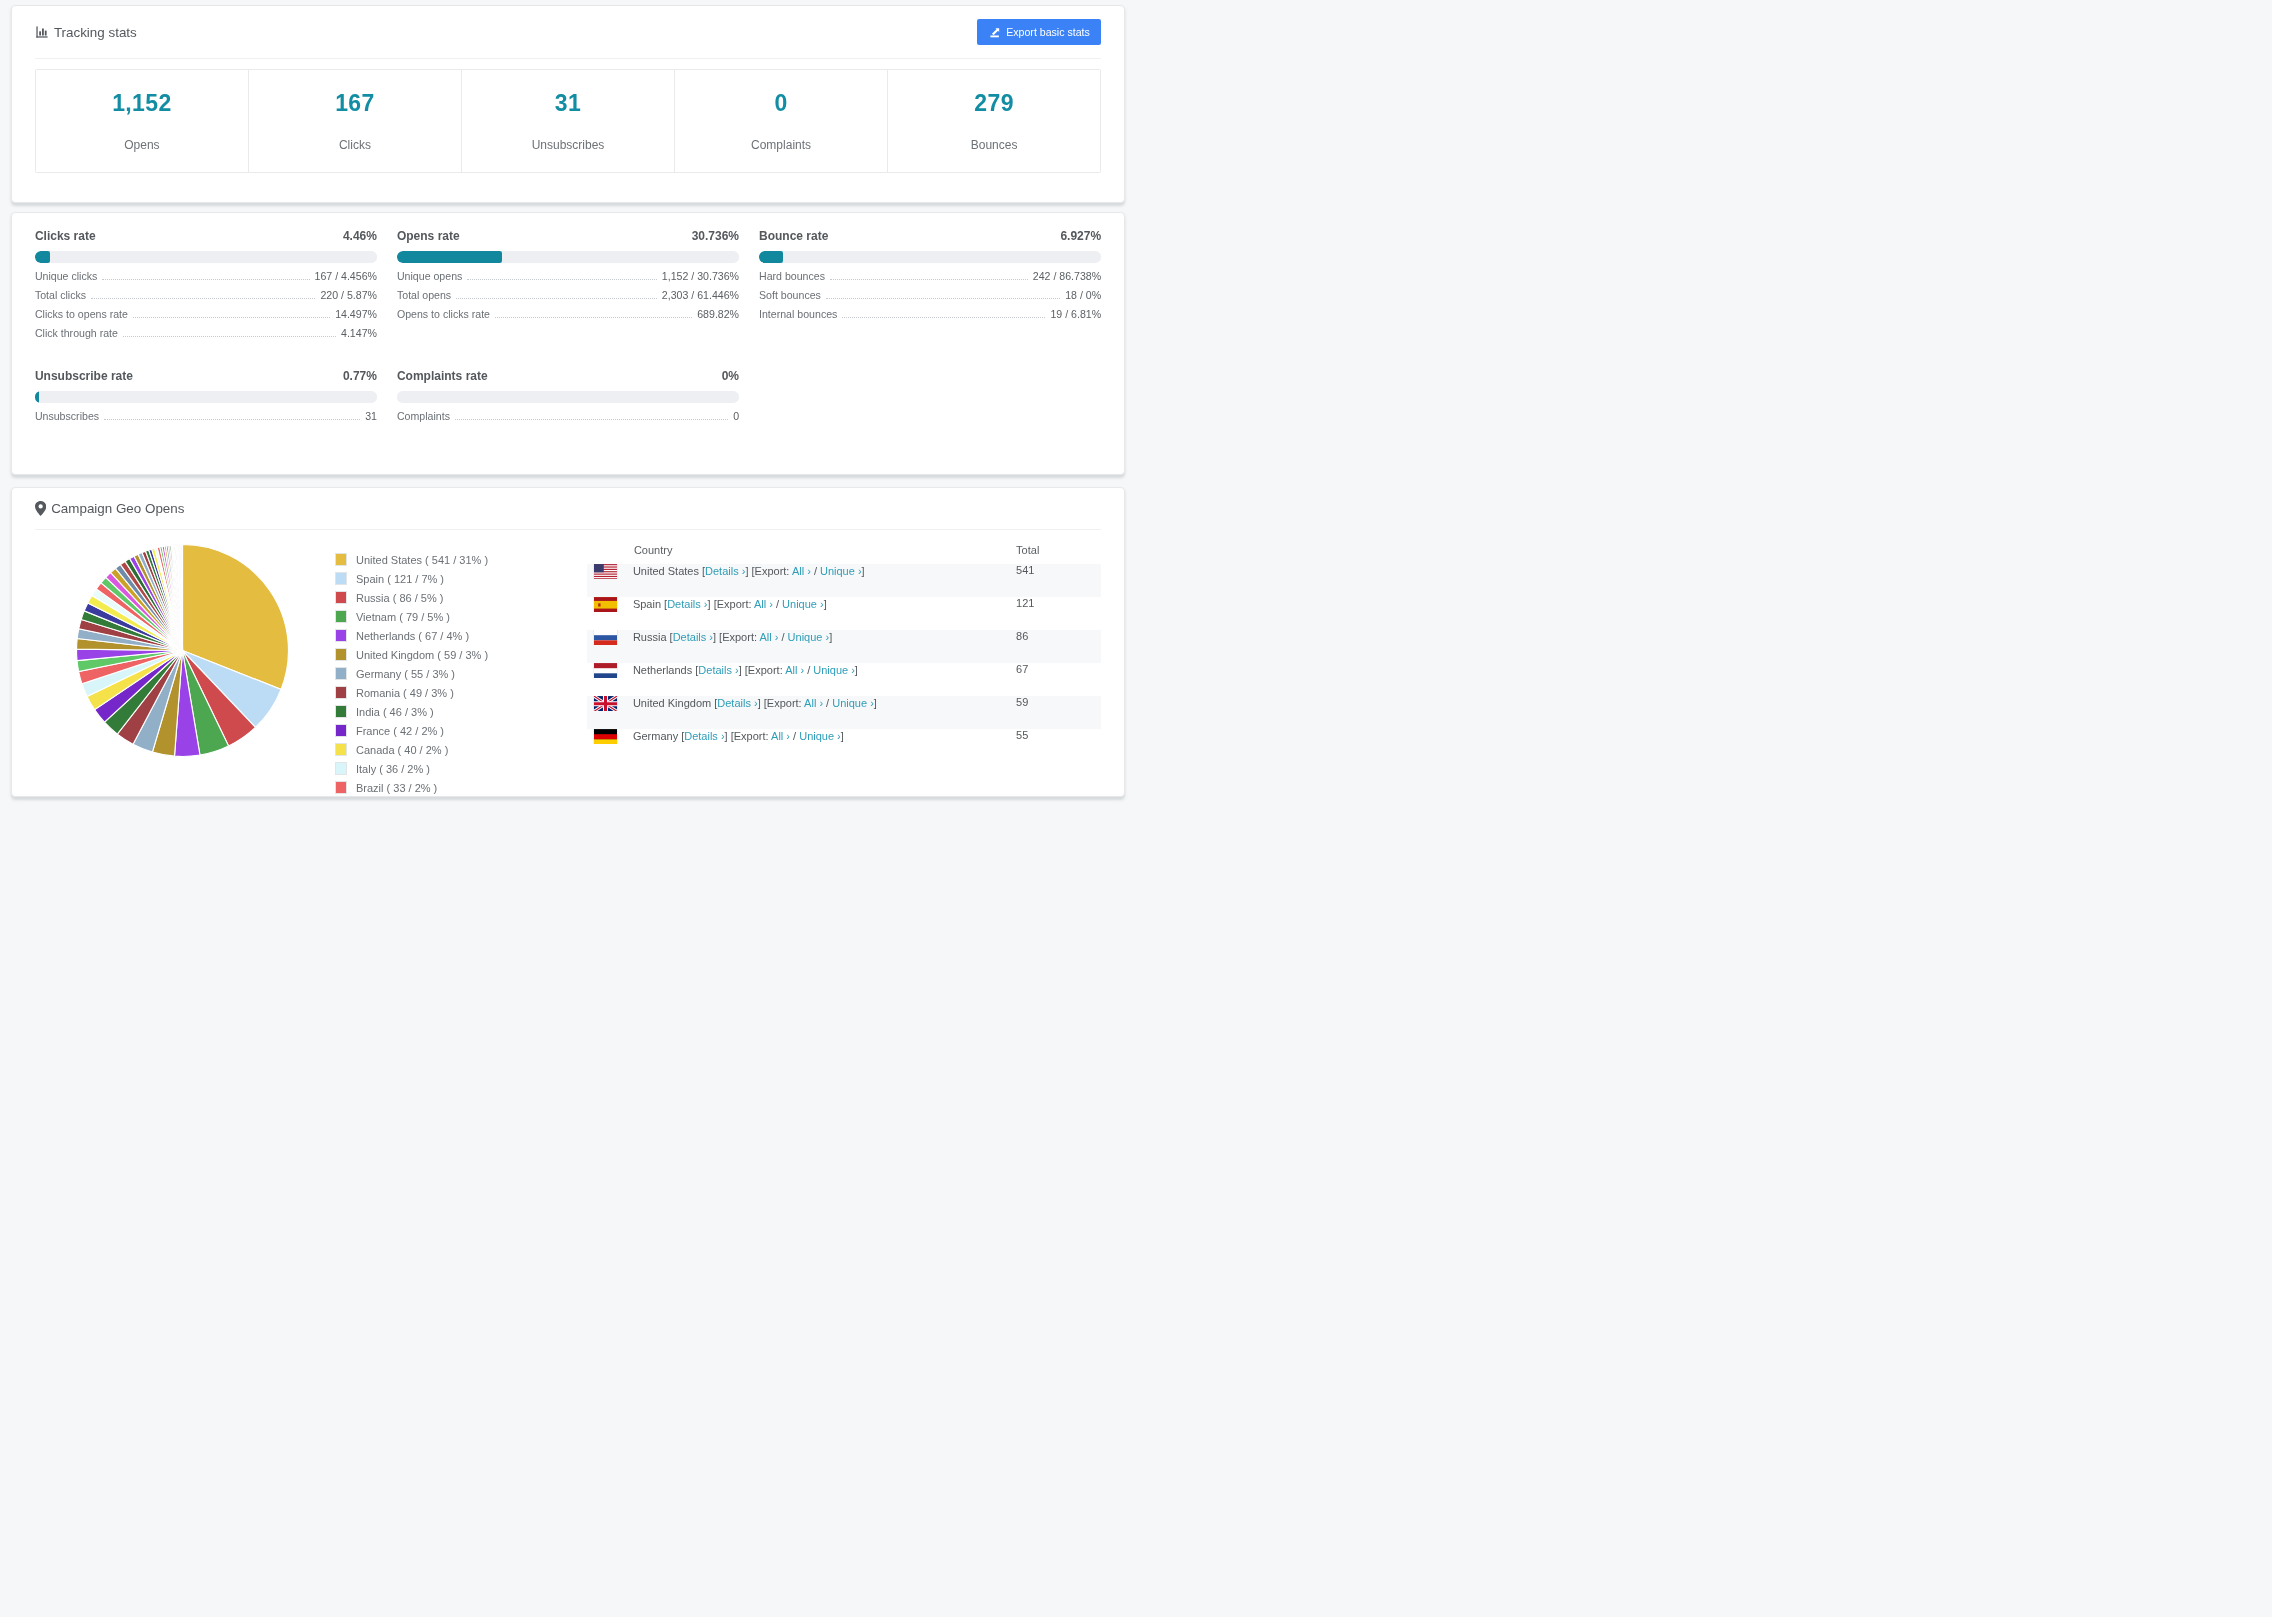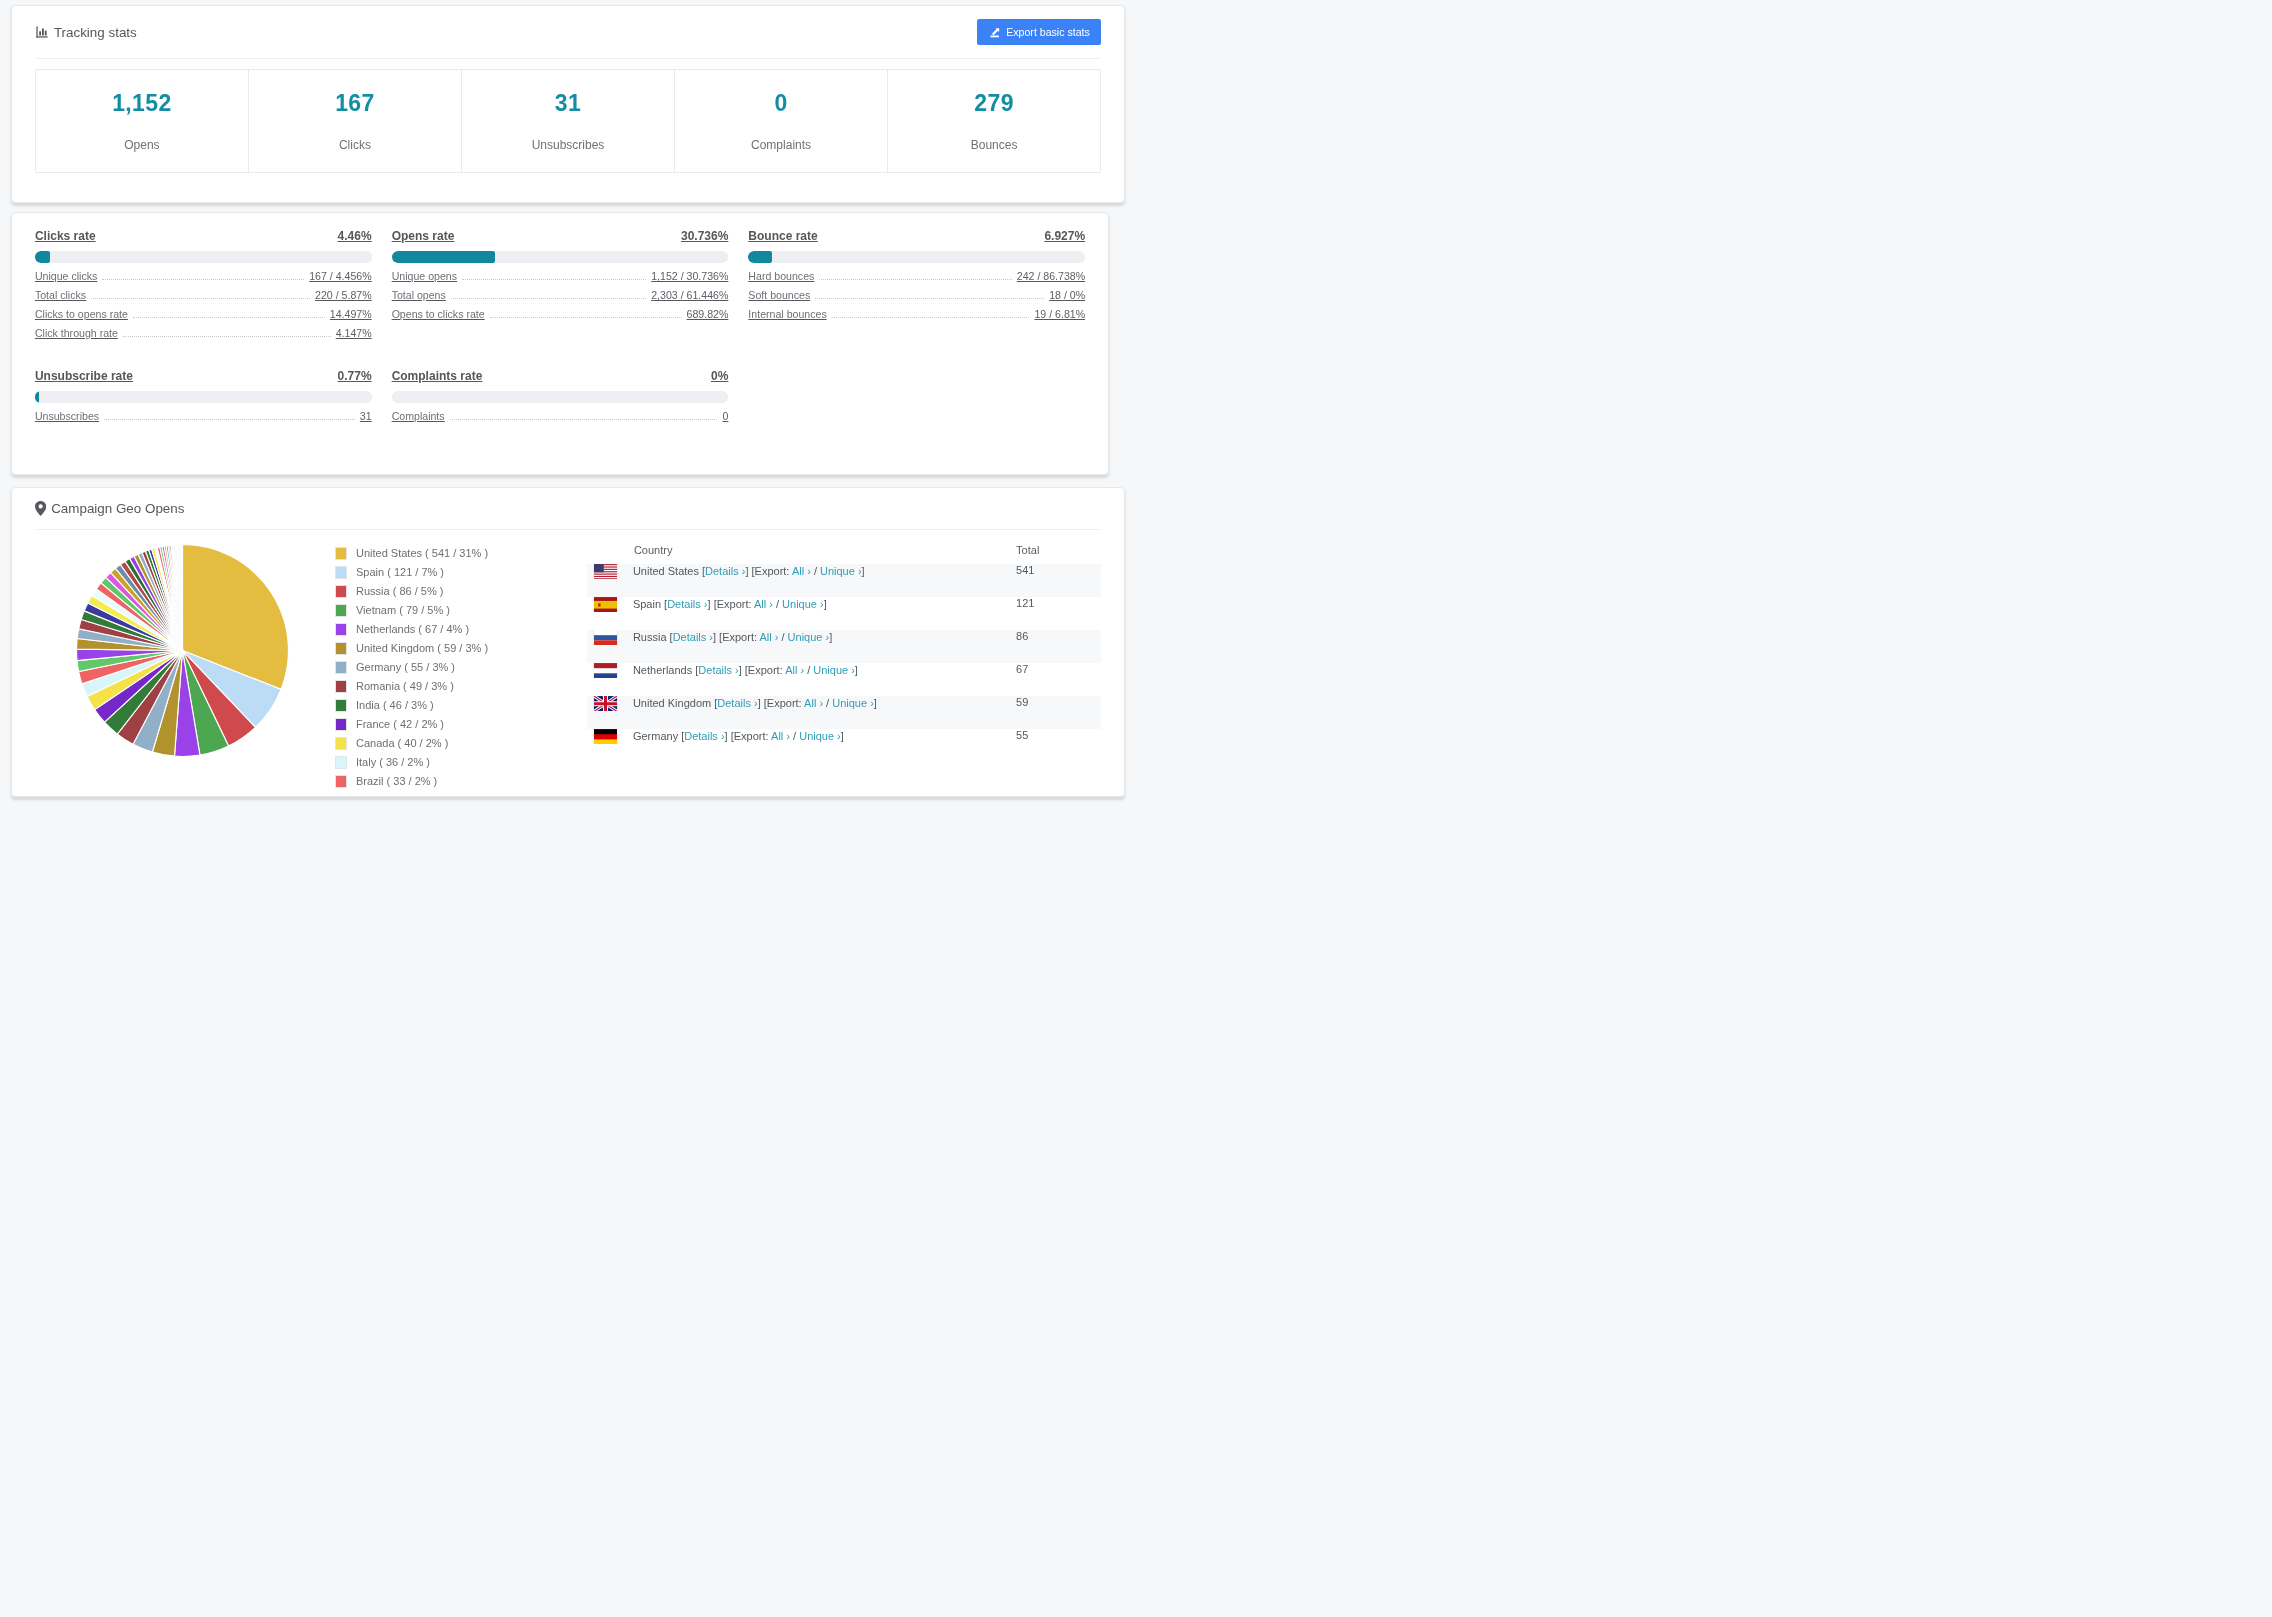--- a/index.html
+++ b/index.html
@@ -15,39 +15,39 @@
   .icon{display:inline-flex;flex:0 0 auto;}
   .btn-teal{display:inline-flex;align-items:center;gap:6.4px;background:#3b82f6;color:#fff;
     font-size:10.6px;padding:7px 11.3px;border:none;border-radius:2.1px;cursor:pointer;}
   #stat-strip{display:flex;margin:10px 22.6px 0;border:0.7px solid #e8eaec;border-radius:1.4px;height:102px;}
   .stat-cell{flex:1;display:flex;flex-direction:column;align-items:center;justify-content:center;
     border-right:0.7px solid #e8eaec;}
   .stat-cell:last-child{border-right:none;}
   .stat-value{font-size:23px;font-weight:700;color:#128da3;letter-spacing:0.4px;}
   .stat-label{font-size:12px;color:#6d7277;margin-top:21px;}
   
-  #card-rates{position:absolute;top:212px;left:0;right:16px;height:263px;box-sizing:border-box;overflow:hidden;text-decoration:underline;}
+  #card-rates{position:absolute;top:212px;left:0;right:0;height:263px;box-sizing:border-box;overflow:hidden;}
   #rates-grid{display:grid;grid-template-columns:1fr 1fr 1fr;column-gap:20px;row-gap:22.6px;
     padding:15.5px 22.6px 17px;}
   .rate-head{display:flex;justify-content:space-between;align-items:baseline;height:17px;}
   .rate-title{font-size:12px;font-weight:700;color:#54585c;}
   .rate-value{font-size:12px;font-weight:700;color:#54585c;}
   .bar-track{margin-top:5.6px;height:12px;background:#edeff2;border-radius:5.6px;overflow:hidden;}
   .bar-fill{height:100%;background:#11889e;border-radius:5.6px 2.1px 2.1px 5.6px;}
   .rate-rows{margin-top:7px;}
   .rate-row{display:flex;align-items:baseline;height:19px;font-size:10.6px;}
   .rate-row .lbl{color:#6b7075;white-space:nowrap;}
   .leader{flex:1;border-bottom:0.7px dotted #c6c9ce;margin:0 5px 2.8px;}
   .rate-row .val{color:#5c6165;white-space:nowrap;}
   
   #card-geo{position:absolute;top:487px;left:0;right:0;height:310px;box-sizing:border-box;overflow:hidden;}
   #geo-body{display:flex;align-items:flex-start;padding:0 22.6px;}
   #pie-box{flex:0 0 auto;margin:11.3px 0 0 38px;}
   #legend{flex:0 0 auto;width:243px;margin:17px 0 0 35px;}
-  .legend-item{display:flex;align-items:flex-start;gap:8.5px;height:19px;font-size:11px;color:#6b7075;padding-left:8px;}
+  .legend-item{display:flex;align-items:flex-end;gap:8.5px;height:19px;font-size:11px;color:#6b7075;padding-left:8px;}
   .swatch{width:10.6px;height:10.6px;border:1.4px solid #e2e4e6;flex:0 0 auto;}
   #geo-table{flex:1;margin:5.6px 0 0 17px;}
   .t-head{display:flex;height:28px;align-items:center;font-size:11px;color:#5a5e62;justify-content:flex-end;}
   .t-row{display:flex;height:33px;align-items:flex-start;font-size:11px;color:#54585c;}
   .t-row:nth-child(odd){background:#f7f8f9;}
   .c-country{flex:1;display:flex;align-items:center;padding-left:7px;white-space:nowrap;overflow:hidden;}
   .t-head .c-country{padding-left:47px;}
   .c-total{flex:0 0 85px;}
   .flagbox{width:23px;height:15.5px;margin-right:16px;flex:0 0 auto;display:inline-flex;
     box-shadow:0 0 0 0.7px rgba(0,0,0,.08);}

